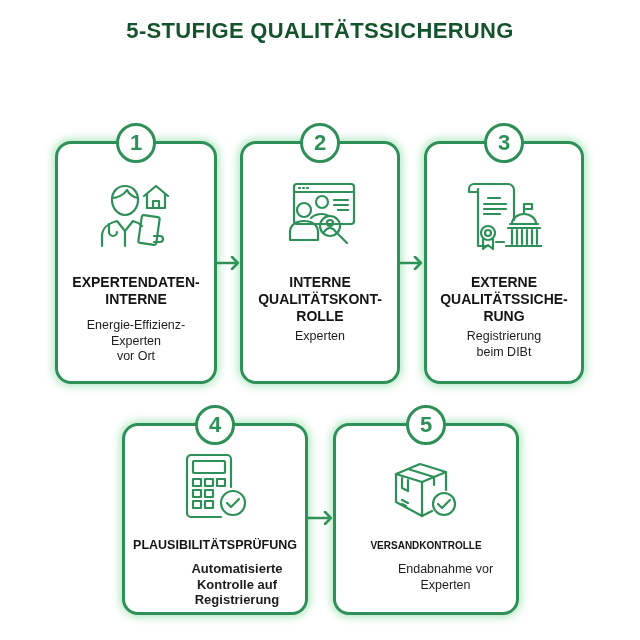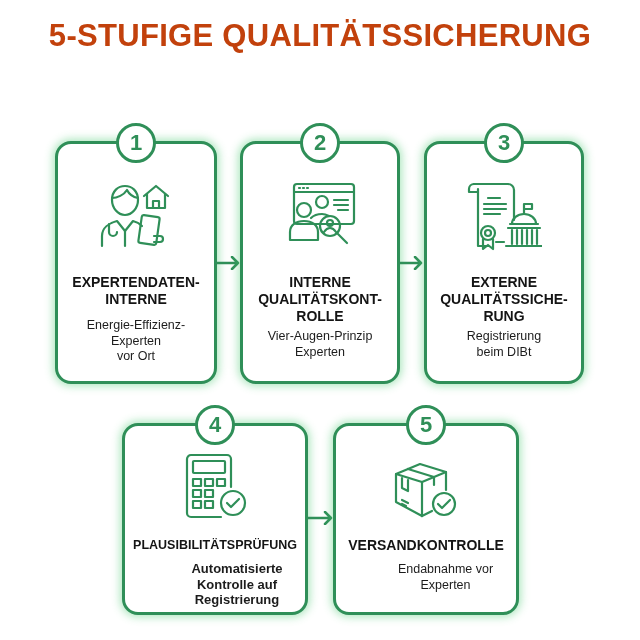--- a/index.html
+++ b/index.html
@@ -1,17 +1,17 @@
 <!DOCTYPE html>
 <html><head>
 <meta charset="utf-8">
 <style>
   html,body{margin:0;padding:0;}
   body{width:640px;height:640px;background:#ffffff;position:relative;overflow:hidden;font-family:"Liberation Sans","DejaVu Sans",sans-serif;}
-  .title{position:absolute;left:0;top:18px;width:640px;text-align:center;font-size:31px;font-weight:700;color:#c2410c;letter-spacing:0.3px;}
+  .title{position:absolute;left:0;top:18px;width:640px;text-align:center;font-size:22px;font-weight:700;color:#14532d;letter-spacing:0.3px;}
   .card{position:absolute;box-sizing:border-box;border:3px solid #2f8f58;border-radius:16px;background:#fff;box-shadow:0 0 8px 2px rgba(70,200,110,0.45);}
   .num{position:absolute;width:34px;height:34px;border:3px solid #2f8f58;border-radius:50%;background:#fff;left:50%;top:-21px;margin-left:-20px;text-align:center;line-height:34px;font-size:22px;font-weight:700;color:#2f8f58;}
   .icon{position:absolute;left:50%;}
   .icon svg{display:block;}
   .heading{position:absolute;left:0;right:0;text-align:center;font-weight:700;color:#141414;font-size:14px;line-height:17px;}
   .desc{position:absolute;left:0;right:0;text-align:center;color:#1c1c1c;font-size:12.5px;line-height:15.5px;}
   .desc.bold{font-weight:700;}
   .arrow{position:absolute;height:14px;}
   .arrow svg{display:block;}
 </style>
@@ -70,21 +70,20 @@
       <path d="M42 52c2-3 4-4 6-4s4 1 6 4"></path>
       <path d="M55 53l10 10"></path>
     </svg>
   </div>
   <div class="heading" style="top:130px;">
     <div>INTERNE</div>
     <div>QUALITÄTSKONT-</div>
     <div>ROLLE</div>
   </div>
   <div class="desc" style="top:185px;">
-    <div>Vier-Augen-Prinzip</div>
     <div>Experten</div>
   </div>
 </div>
 
 <div class="arrow" style="left:400px;top:256px;width:24px;">
   <svg width="24" height="14" viewBox="0 0 24 14" fill="none" stroke="#2f8f58" stroke-width="2.5" stroke-linecap="round" stroke-linejoin="round">
       <path d="M0 7h21M15 1l6 6-6 6"></path>
     </svg>
 </div>
 
@@ -159,20 +158,20 @@
       <path d="M6 16v28l26 14V24"></path>
       <path d="M56 14v18"></path>
       <path d="M32 58l10-5"></path>
       <path d="M18 11l26 8v8"></path>
       <path d="M12 20v10l6 3V22"></path>
       <path d="M12 42l6 3M12 46l4 2"></path>
       <circle cx="54" cy="46" r="11"></circle>
       <path d="M48 46l4 4 8-8"></path>
     </svg>
   </div>
-  <div class="heading" style="top:111px;font-size:14px;">
+  <div class="heading" style="top:111px;font-size:10px;">
     <div>VERSANDKONTROLLE</div>
   </div>
   <div class="desc" style="top:136px;margin-left:39px;">
     <div>Endabnahme vor</div>
     <div>Experten</div>
   </div>
 </div>
 
 </body></html>

